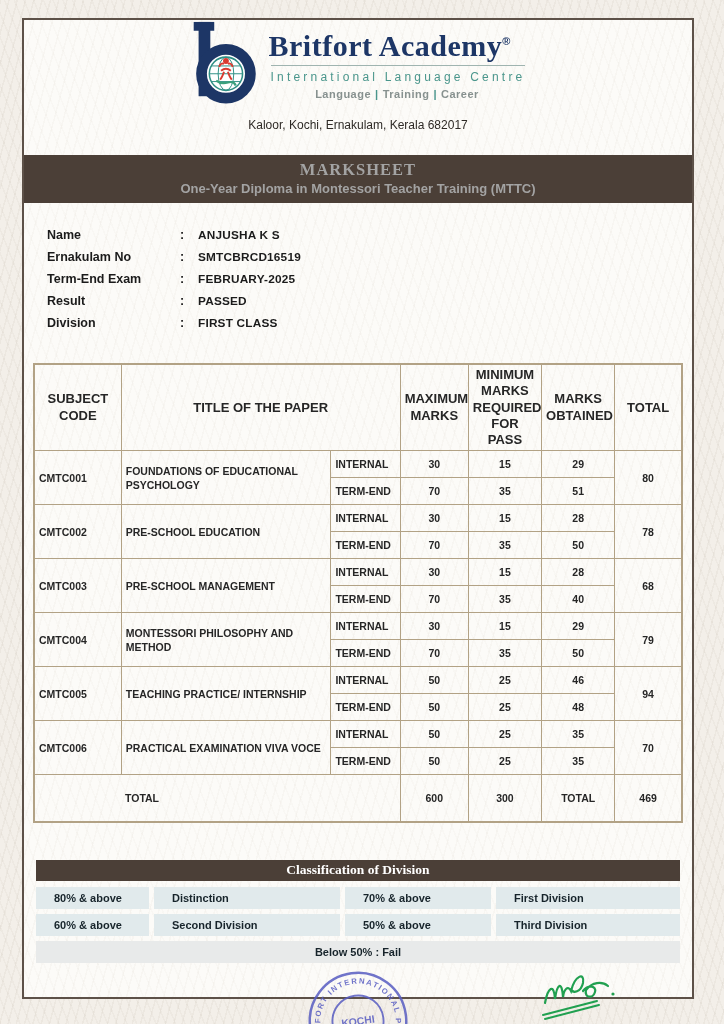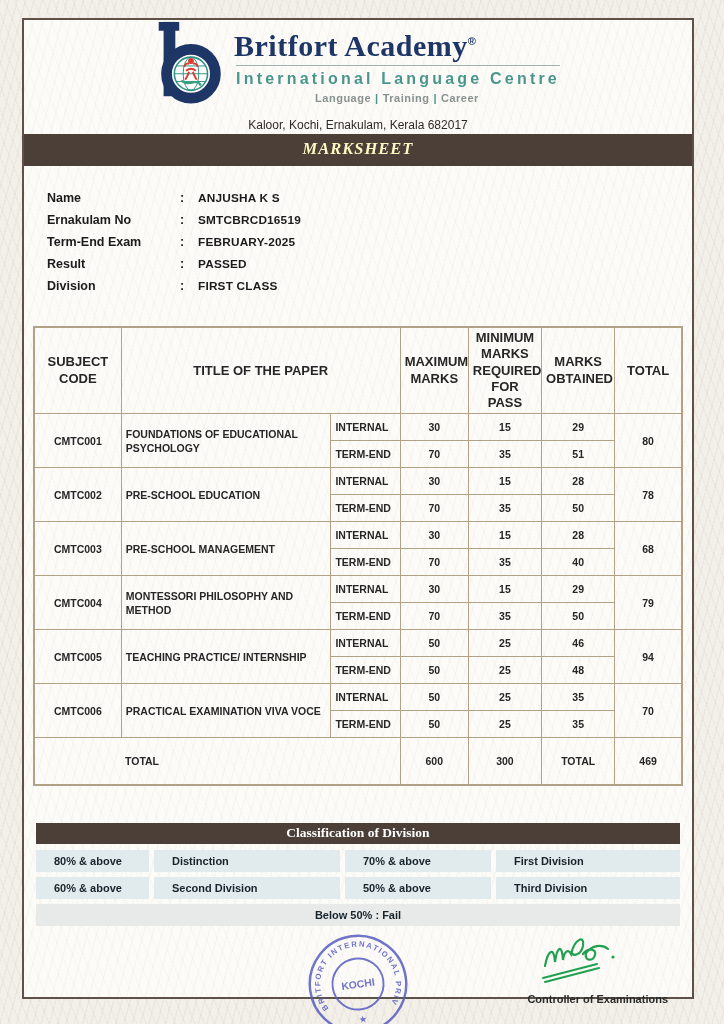--- a/index.html
+++ b/index.html
@@ -20,40 +20,40 @@
       #fcfbf8;
   }
   
   .brand-lockup{display:flex;justify-content:center;align-items:flex-start;gap:12px;}
   .logo{width:66px;height:86px;flex:0 0 auto;}
   .brand-text{text-align:left;padding-top:10px;}
   .brand-name{font-family:"Liberation Serif","DejaVu Serif",serif;font-weight:bold;
     font-size:30px;color:#1d3666;letter-spacing:.5px;line-height:1.05;}
   .brand-reg{font-size:11px;vertical-align:super;color:#1d3666;font-family:"Liberation Sans",sans-serif;}
   .brand-rule{height:1px;background:#9fb4b0;margin:3px 0 4px 2px;}
-  .brand-tagline{font-size:16px;letter-spacing:3.2px;color:#4a968c;font-weight:700;padding-left:2px;}
+  .brand-tagline{font-size:12px;letter-spacing:3.2px;color:#4a968c;font-weight:400;padding-left:2px;}
   .brand-subtag{font-size:11px;color:#87918f;font-weight:600;text-align:center;margin-top:4px;letter-spacing:.5px;}
   .brand-subtag .pipe{color:#4a968c;padding:0 4px;}
   .address{text-align:center;font-size:12px;font-weight:400;color:#2e2a26;margin-top:12px;}
   
-  .banner{background:#4b3f37;color:#fef9c3;text-align:center;margin-top:2px;padding:5px 0 7px;font-style:italic;}
+  .banner{background:#4b3f37;color:#a3a3a3;text-align:center;margin-top:23px;padding:5px 0 7px;}
   .banner-title{font-family:"Liberation Serif","DejaVu Serif",serif;font-weight:bold;font-size:16.5px;letter-spacing:1px;}
   .banner-subtitle{font-size:13px;font-weight:700;margin-top:1px;}
   
   .details{margin:21px 0 0 23px;}
   .detail-row{display:flex;line-height:22px;font-size:12.5px;color:#1b1b1b;}
   .detail-label{width:133px;font-weight:700;}
   .detail-colon{width:18px;font-weight:700;}
   .detail-value{font-weight:600;font-size:11.8px;letter-spacing:.2px;}
   
   table.marks{border-collapse:collapse;margin:29px auto 0;width:650px;table-layout:fixed;
     border:2px solid #b2a285;font-size:10.5px;color:#262626;}
   table.marks th,table.marks td{border:1px solid #b2a285;padding:2px 4px;}
   table.marks thead th{font-weight:700;text-align:center;height:72px;line-height:1.25;font-size:13px;}
-  td.code{text-align:center;font-weight:600;}
+  td.code{font-weight:600;}
   td.title{text-align:left;padding-left:12px;font-weight:600;line-height:1.35;}
   td.part{text-align:left;padding-left:7px;font-weight:600;height:22px;}
   td.num{text-align:center;font-weight:600;}
   td.total{font-weight:600;}
   tr.summary td{height:42px;font-weight:600;}
   tr.summary td.sum-label{padding-left:90px;}
   tr.summary td.bold{font-weight:700;}
   
   .class-bar{background:#4b3f37;color:#fff;text-align:center;margin:37px 12px 0 12px;
     font-family:"Liberation Serif","DejaVu Serif",serif;font-weight:bold;font-size:13.5px;padding:2px 6px 3px;}
@@ -93,20 +93,21 @@
       <div class="brand-name"><span>Britfort Academy</span><span class="brand-reg">®</span></div>
       <div class="brand-rule"></div>
       <div class="brand-tagline">International  Language  Centre</div>
       <div class="brand-subtag"><span>Language</span><span class="pipe">|</span><span>Training</span><span class="pipe">|</span><span>Career</span></div>
     </div>
   </div>
   <div class="address">Kaloor, Kochi, Ernakulam, Kerala 682017</div>
 
   <div class="banner">
     <div class="banner-title">MARKSHEET</div>
+    <div class="banner-subtitle">One-Year Diploma in Montessori Teacher Training (MTTC)</div>
   </div>
 
   <div class="details">
       <div class="detail-row">
         <span class="detail-label">Name</span>
         <span class="detail-colon">:</span>
         <span class="detail-value">ANJUSHA K S</span>
       </div>
       <div class="detail-row">
         <span class="detail-label">Ernakulam No</span>

